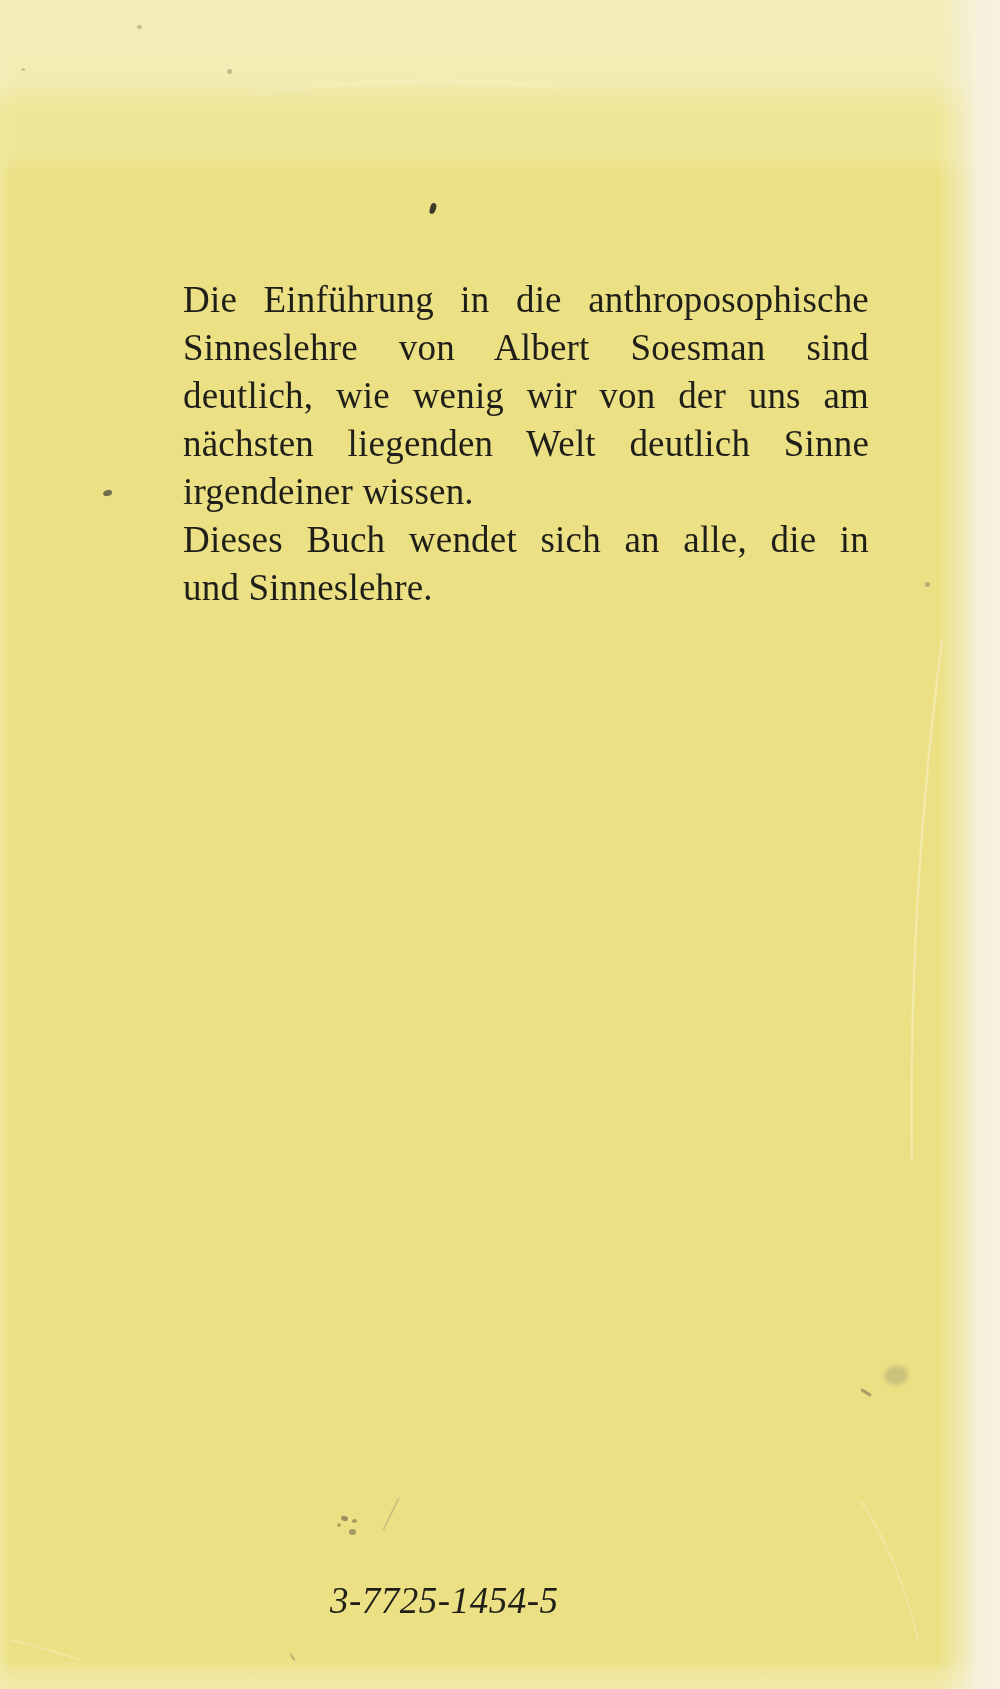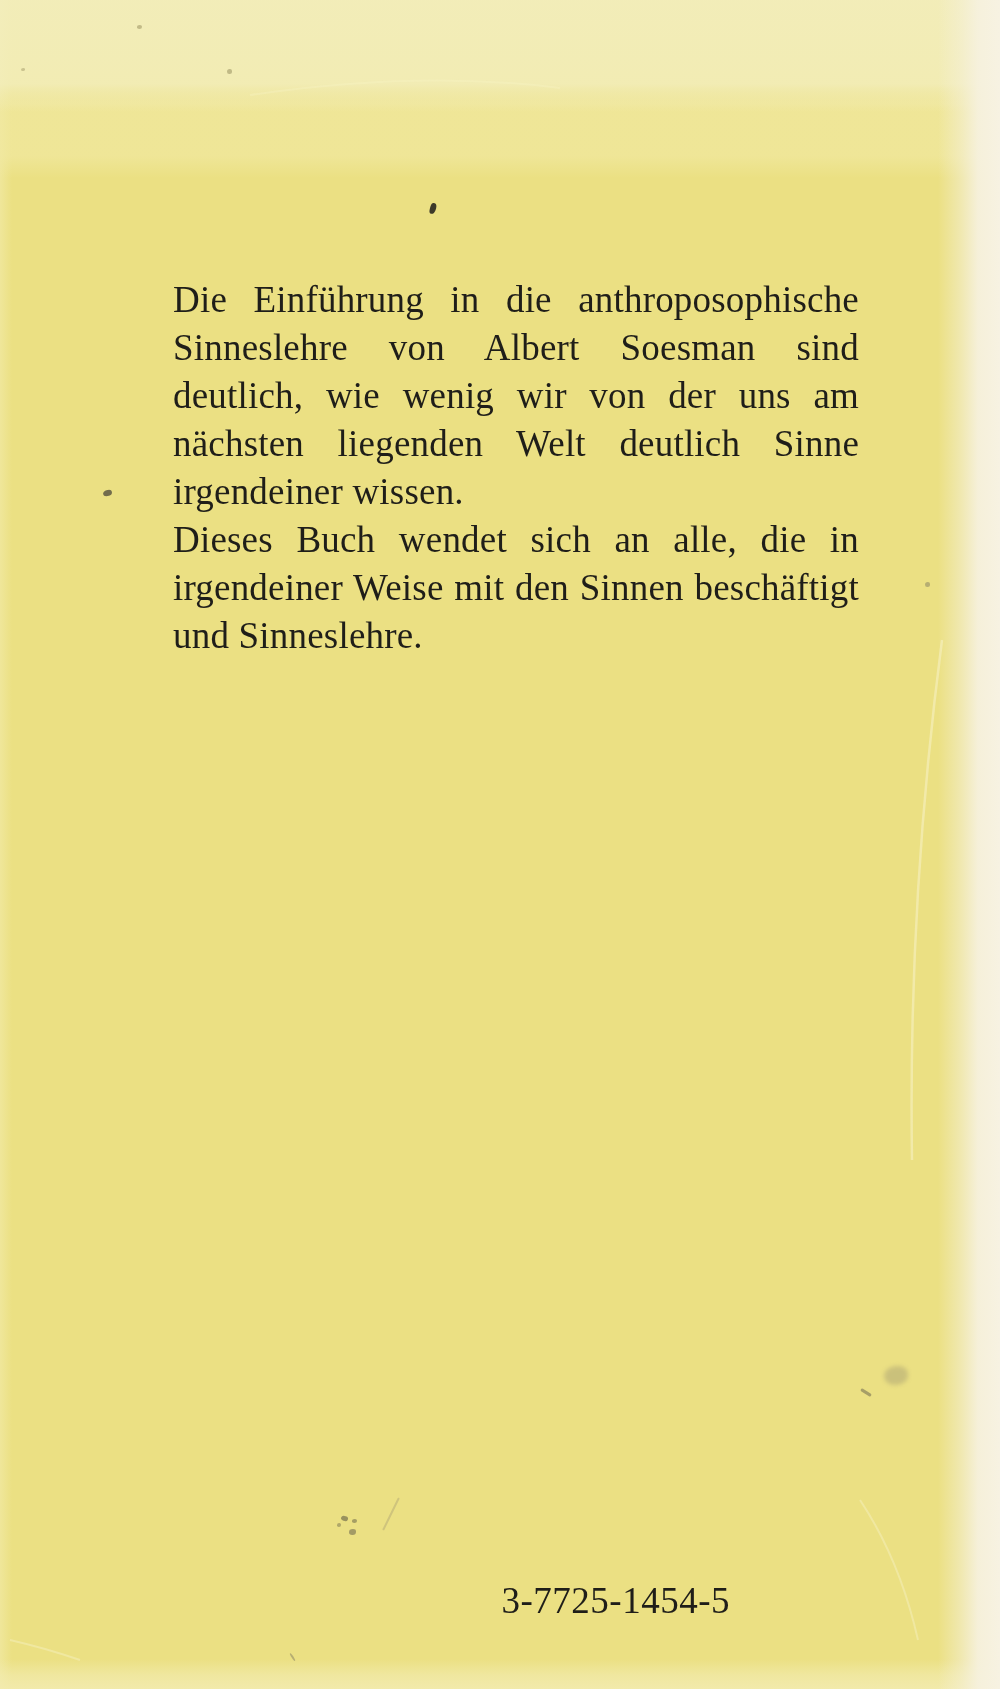--- a/index.html
+++ b/index.html
@@ -40,21 +40,21 @@
       linear-gradient(to right,
         rgba(242,235,170,0.6) 0px,
         rgba(242,235,170,0) 12px),
       #EBE083;
     font-family: "Liberation Serif", "DejaVu Serif", serif;
     color: #1F1E19;
   }
 
   .blurb {
     position: absolute;
-    left: 173px;
+    left: 183px;
     top: 276px;
     width: 686px;
     font-size: 37px;
     line-height: 48px;
     letter-spacing: 0.2px;
   }
   .blurb .line {
     height: 48px;
     white-space: nowrap;
   }
@@ -62,24 +62,25 @@
     white-space: normal;
     text-align: justify;
     text-align-last: justify;
   }
 
   .isbn {
     position: absolute;
     left: 330px;
     top: 1577px;
     width: 400px;
-    text-align: right;
+    text-align: left;
     font-size: 37px;
     line-height: 48px;
     letter-spacing: 0.5px;
+    font-style: italic;
   }
 
   
   .speck {
     position: absolute;
     border-radius: 60% 45% 55% 50%;
     pointer-events: none;
   }
   .sp-apostrophe { left: 430px; top: 203px; width: 6px; height: 11px;
     background: #2E2B22; border-radius: 50% 50% 60% 40%; transform: rotate(14deg); opacity: .92; }
@@ -114,21 +115,20 @@
 
 <div class="page">
 
   <div class="blurb">
     <div class="line j">Die Einführung in die anthroposophische</div>
     <div class="line j">Sinneslehre von Albert Soesman sind</div>
     <div class="line j">deutlich, wie wenig wir von der uns am</div>
     <div class="line j">nächsten liegenden Welt deutlich Sinne</div>
     <div class="line">irgendeiner wissen.</div>
     <div class="line j">Dieses Buch wendet sich an alle, die in</div>
-    <div class="line j">irgendeiner Weise mit den Sinnen beschäftigt</div>
     <div class="line">und Sinneslehre.</div>
   </div>
 
   <div class="isbn">3-7725-1454-5</div>
 
   <div class="speck sp-apostrophe"></div>
   <div class="speck sp-left-margin"></div>
   <div class="speck sp-right-mid"></div>
   <div class="speck sp-top-1"></div>
   <div class="speck sp-top-2"></div>

